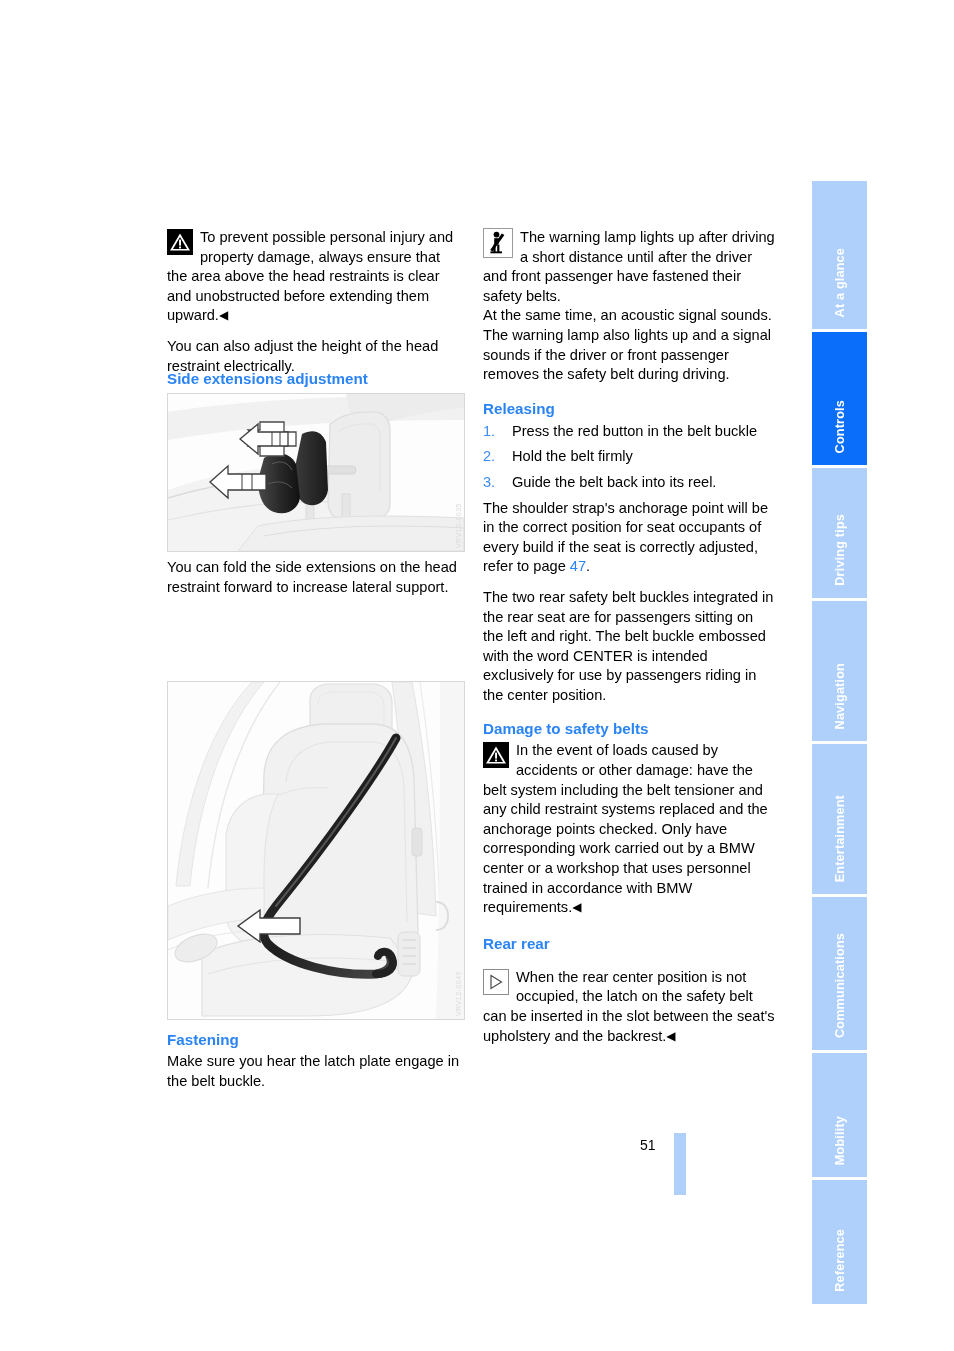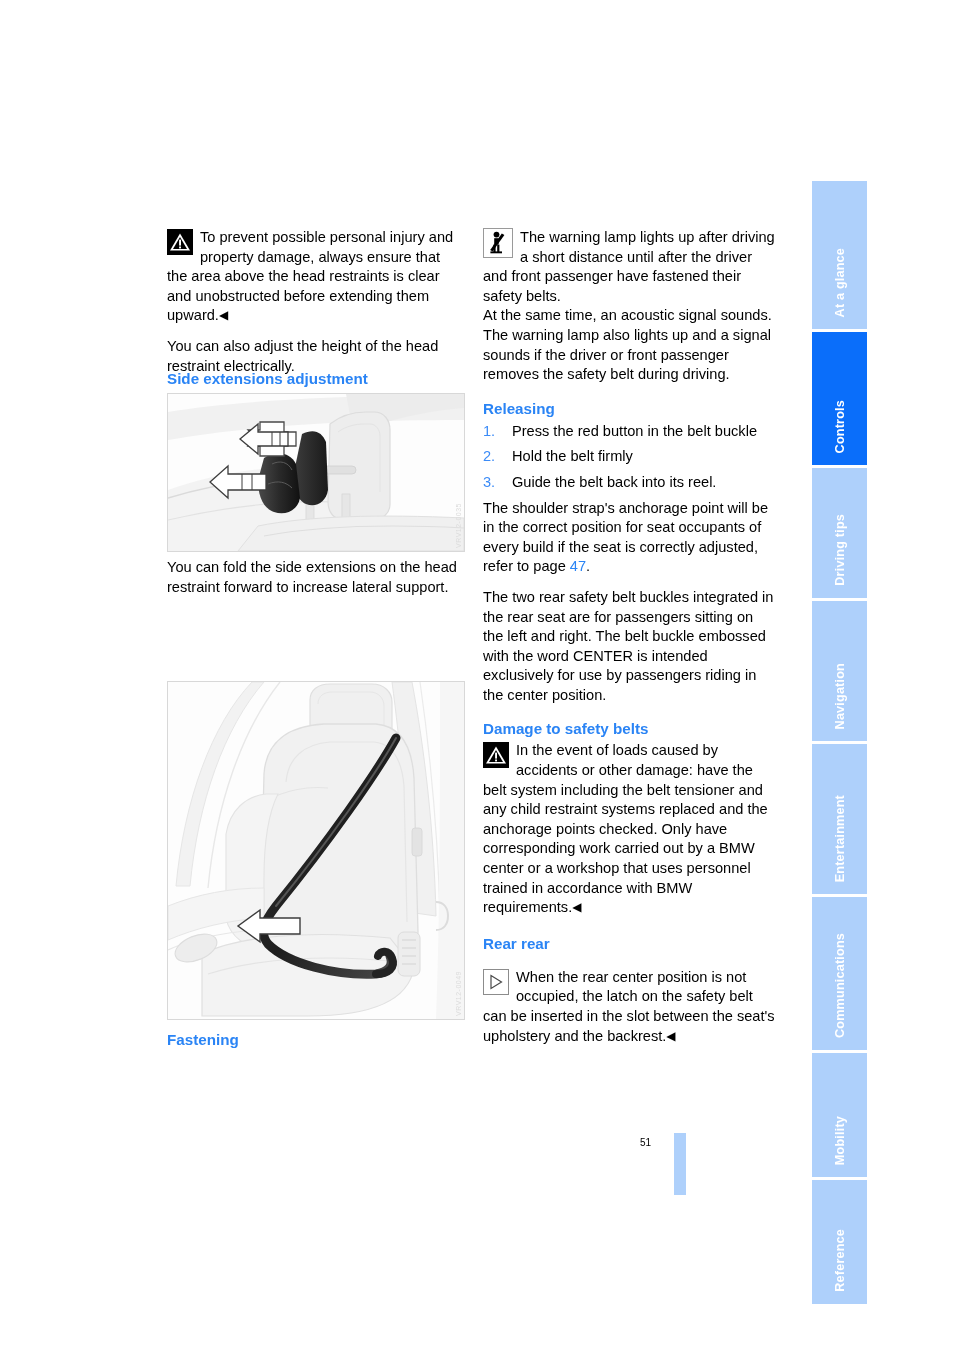--- a/index.html
+++ b/index.html
@@ -162,21 +162,21 @@
     white-space: nowrap;
     color: #ffffff;
   }
   .tab.active .tab-label { color: #ffffff; }
 
   
   .pagenum {
     position: absolute;
     left: 640px;
     top: 1137px;
-    font-size: 10px;
+    font-size: 14px;
     color: #000;
   }
   .pagebar {
     position: absolute;
     left: 674px;
     top: 1133px;
     width: 12px;
     height: 62px;
     background: #aed0fb;
   }
@@ -314,20 +314,23 @@
 
       <path d="M208,292 C220,292 228,286 224,276 C221,268 212,268 210,274" fill="none" stroke="#222222" stroke-width="8" stroke-linecap="round"></path>
 
       <polygon points="92,228 70,244 92,260 92,252 132,252 132,236 92,236" fill="#ffffff" stroke="#3d3d3d" stroke-width="1.4"></polygon>
     </svg>
     <span class="fig-code">VRV12-0049</span>
   </div>
 
   <h2 class="sub-title" style="position:absolute;left:167px;top:1030px;width:293px;">Fastening</h2>
 
+  <div class="col" style="left:167px; top:1052px; width:293px;">
+    <p class="p p-tight">Make sure you hear the latch plate engage in the belt buckle.</p>
+  </div>
 
   <div class="col col-right">
 
     <p class="p p-tight">
       <span class="icon-box icon-belt">
         <svg width="28" height="28" viewBox="0 0 28 28">
           <circle cx="12.5" cy="5.6" r="2.9" fill="#000"></circle>
           <path d="M10.2,9.2 L14.6,9.2 L14.6,15.4 L10.2,15.4 Z" fill="#000"></path>
           <path d="M9.4,15.6 L11.6,15.6 L11.6,23.6 L9.4,23.6 Z" fill="#000"></path>
           <path d="M13.2,15.6 L15.4,15.6 L15.4,23.6 L13.2,23.6 Z" fill="#000"></path>

